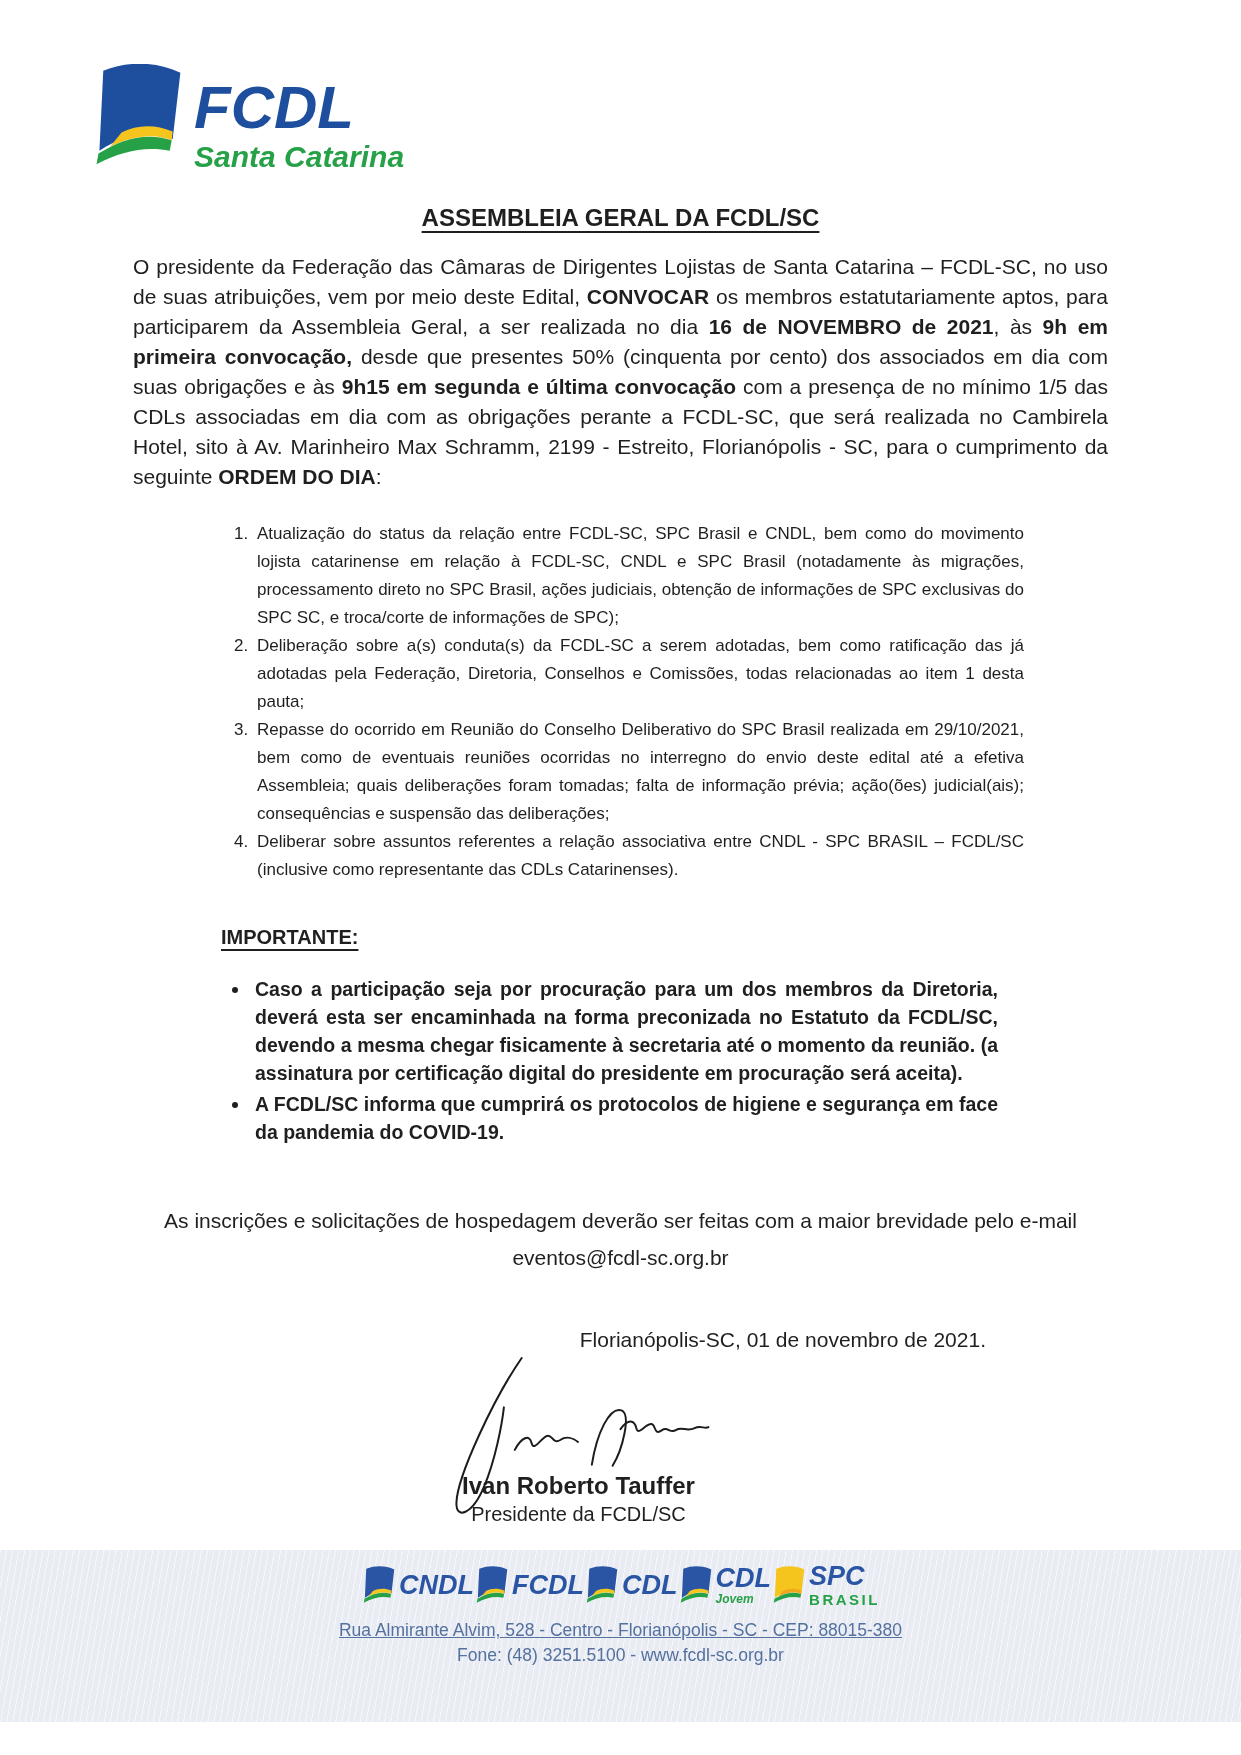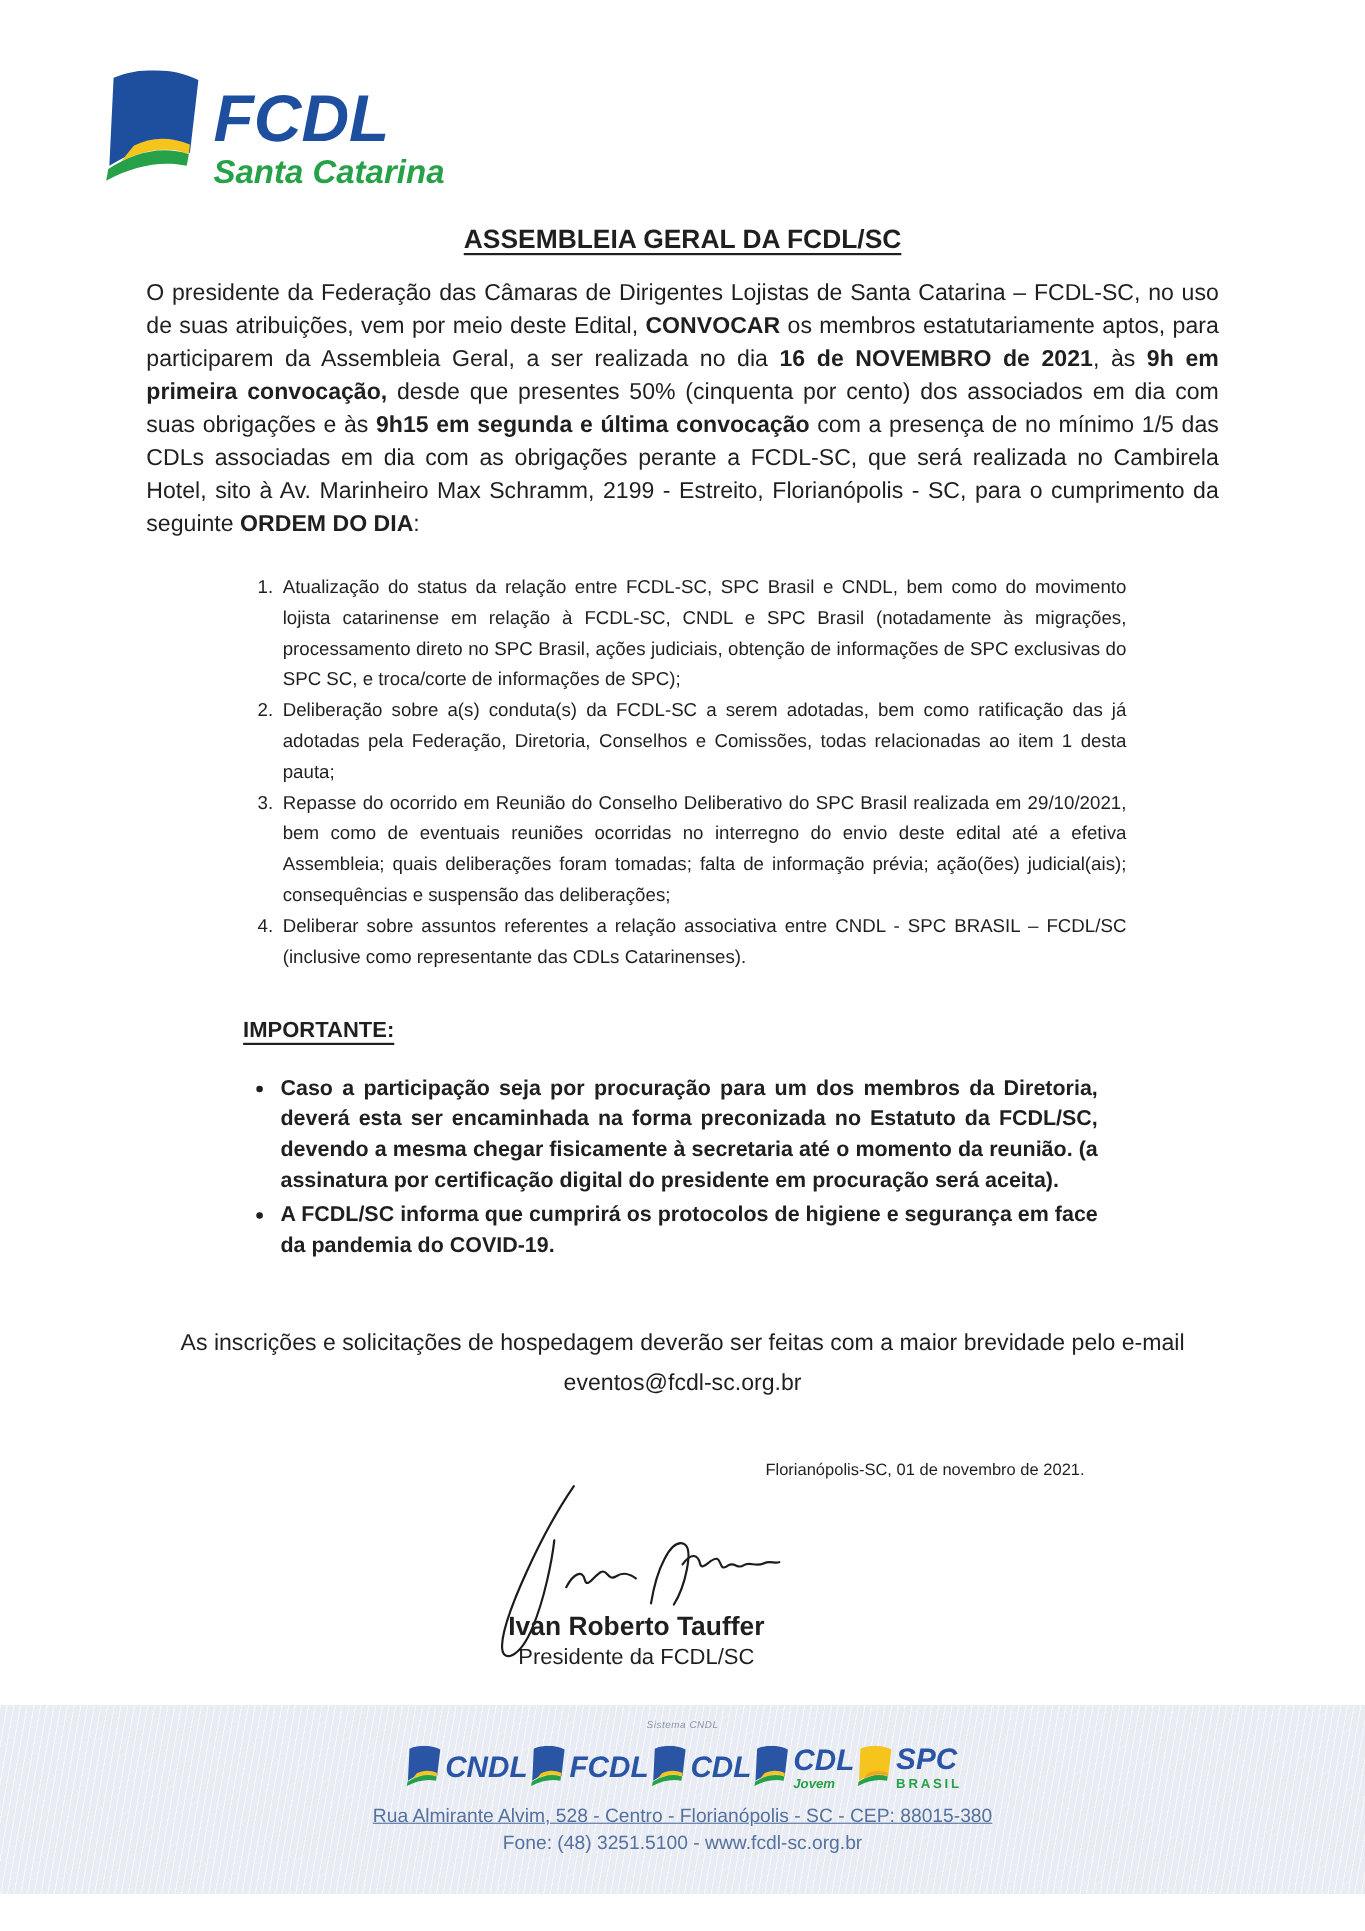--- a/index.html
+++ b/index.html
@@ -32,21 +32,21 @@
   ol.ordem { margin:28px 84px 0 90px; padding-left:30px; font-size:17px; line-height:28px; text-align:justify; }
   ol.ordem li { padding-left:4px; }
 
   .importante { margin:42px 0 0 88px; font-size:20px; font-weight:800; }
 
   ul.bullets { margin:26px 110px 0 92px; padding-left:26px; font-size:19.5px; line-height:28px; font-weight:700; text-align:justify; }
   ul.bullets li { padding-left:4px; margin-bottom:3px; }
 
   .closing { margin:56px auto 0; max-width:945px; text-align:center; font-size:21px; line-height:37px; }
 
-  .dateline { margin:52px 122px 0 0; text-align:right; font-size:15px; }
+  .dateline { margin:52px 122px 0 0; text-align:right; font-size:21px; }
 
   
   .sig { margin-top:2px; text-align:center; transform:translateX(-42px); }
   .sig svg { width:310px; height:168px; display:block; margin:0 auto -50px; }
   .sig-name { font-size:24px; font-weight:800; line-height:1.2; }
   .sig-role { font-size:20px; margin-top:2px; }
 
   
   .footer {
     position:absolute; left:0; right:0; bottom:0; height:172px;
@@ -55,21 +55,21 @@
       #e9ecf3;
     text-align:center;
   }
   .sys-label { padding-top:13px; font-size:9px; font-style:italic; color:#8a93a8; letter-spacing:0.5px; }
   .logo-row { margin-top:13px; display:flex; justify-content:center; align-items:center; }
   .flogo { display:flex; align-items:center; gap:3px; }
   .flogo svg { width:35px; height:39px; display:block; }
   .flogo-label { font-size:27px; font-weight:700; font-style:italic; line-height:1; }
   .flogo-col { display:flex; flex-direction:column; align-items:flex-start; line-height:1; }
   .flogo-sub-jovem { font-size:12px; font-weight:700; font-style:italic; margin-top:1px; }
-  .flogo-sub-spc { font-size:12px; font-weight:700; letter-spacing:2.5px; margin-top:2px; }
+  .flogo-sub-spc { font-size:15px; font-weight:700; letter-spacing:2.5px; margin-top:2px; }
   .addr-line { margin-top:13px; font-size:17.5px; color:#54719f;text-decoration:underline; }
   .phone-line { margin-top:4px; font-size:17.5px; color:#54719f; }
 </style>
 </head>
 <body>
 
 <div class="page">
 
   <div class="brand">
     <div class="brand-icon">
@@ -120,21 +120,20 @@
           <path d="M168,112 C173,80 186,53 198,57 C208,61 199,97 189,113"></path>
           <path d="M197,76 C205,65 211,67 213,75 C215,84 223,69 229,71 C233,73 231,83 239,77 C245,73 247,81 253,77 C259,73 264,79 272,75 C278,72 282,76 286,74"></path>
         </g>
       </svg>
       <div class="sig-name">Ivan Roberto Tauffer</div>
       <div class="sig-role">Presidente da FCDL/SC</div>
     </div>
   </div>
 
   <div class="footer">
-    <div class="sys-label">Sistema CNDL</div>
 
     <div class="logo-row">
 
       <div class="flogo">
         <svg viewBox="0 0 100 110" aria-hidden="true">
           <path d="M15,7 C42,-4 72,-2 95,9 L87,78 C62,67 38,73 11,90 Z" fill="#2a55a5"></path>
           <path d="M87,70 C68,62 50,63 34,71 L22,86 C46,74 68,72 86,79 Z" fill="#f6c51d"></path>
           <path d="M86,79 C58,70 32,79 10,93 L8,104 C34,90 60,85 84,90 Z" fill="#27a147"></path>
         </svg>
         <span class="flogo-label" style="color:#2a55a5">CNDL</span>

